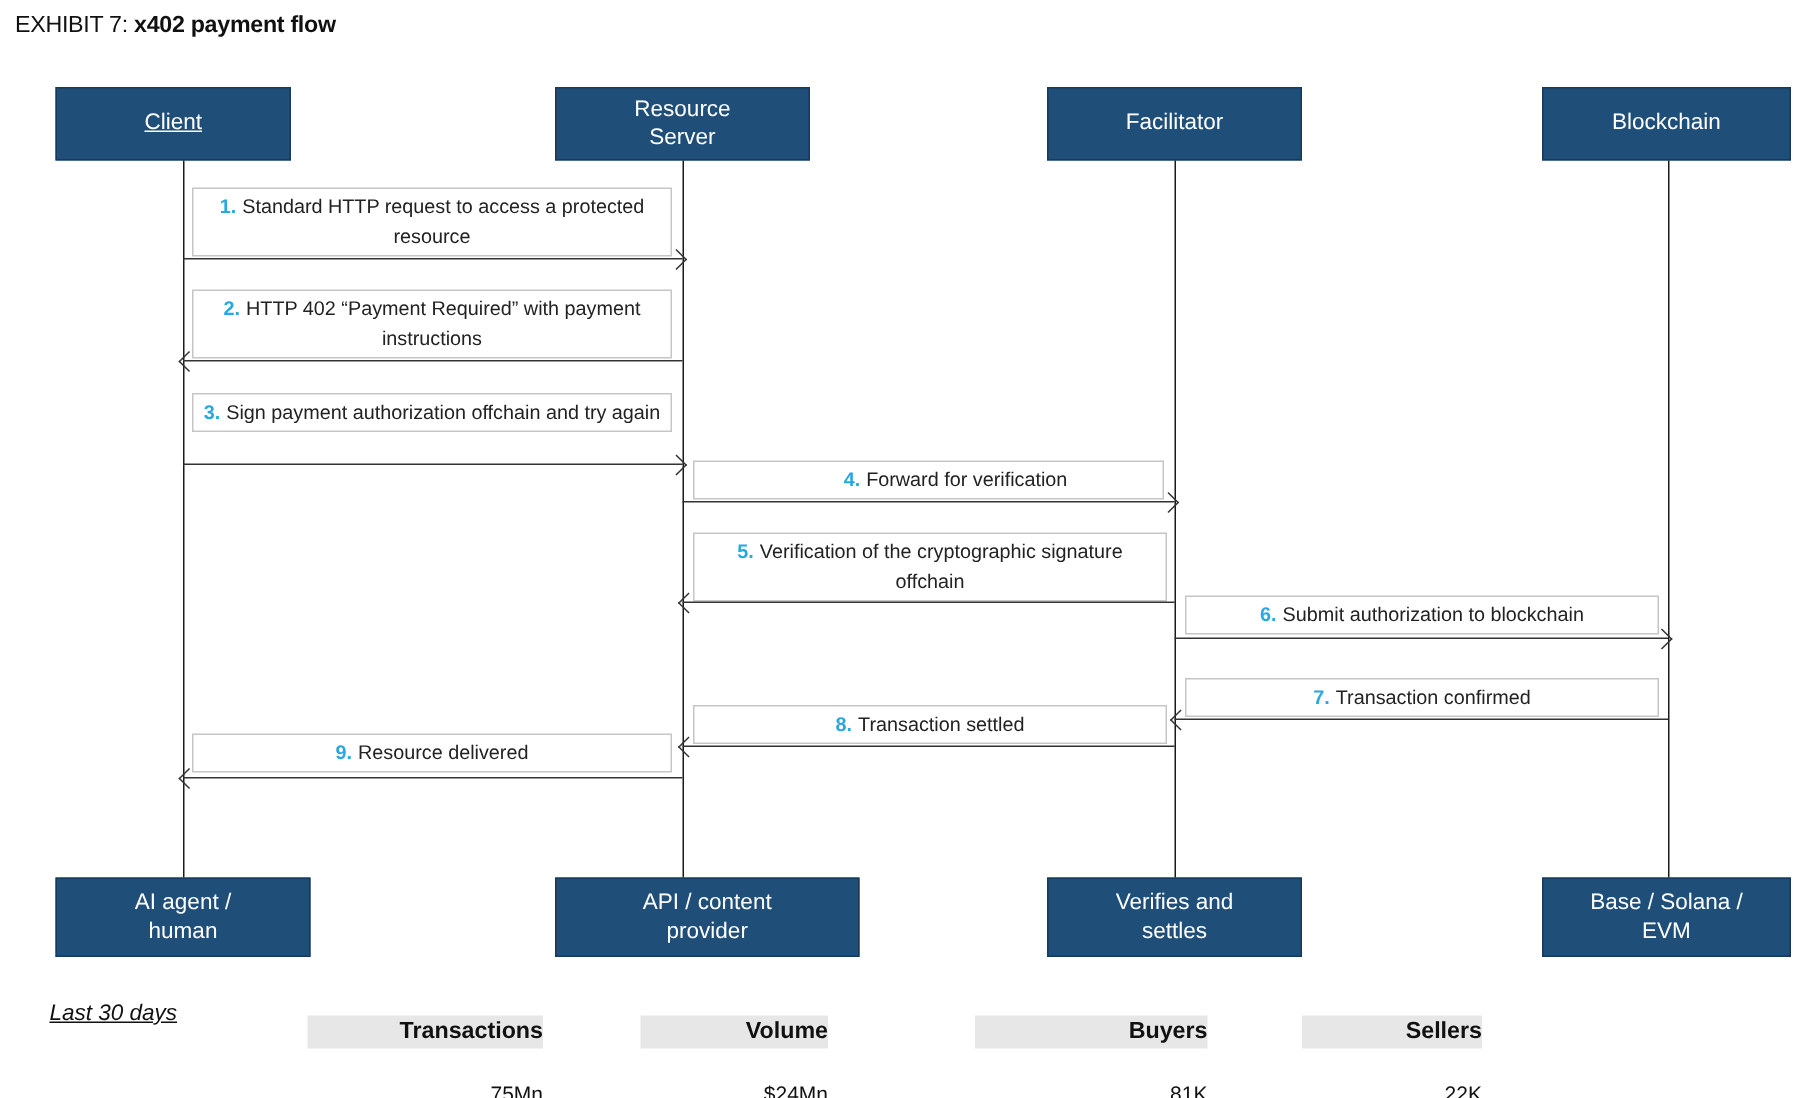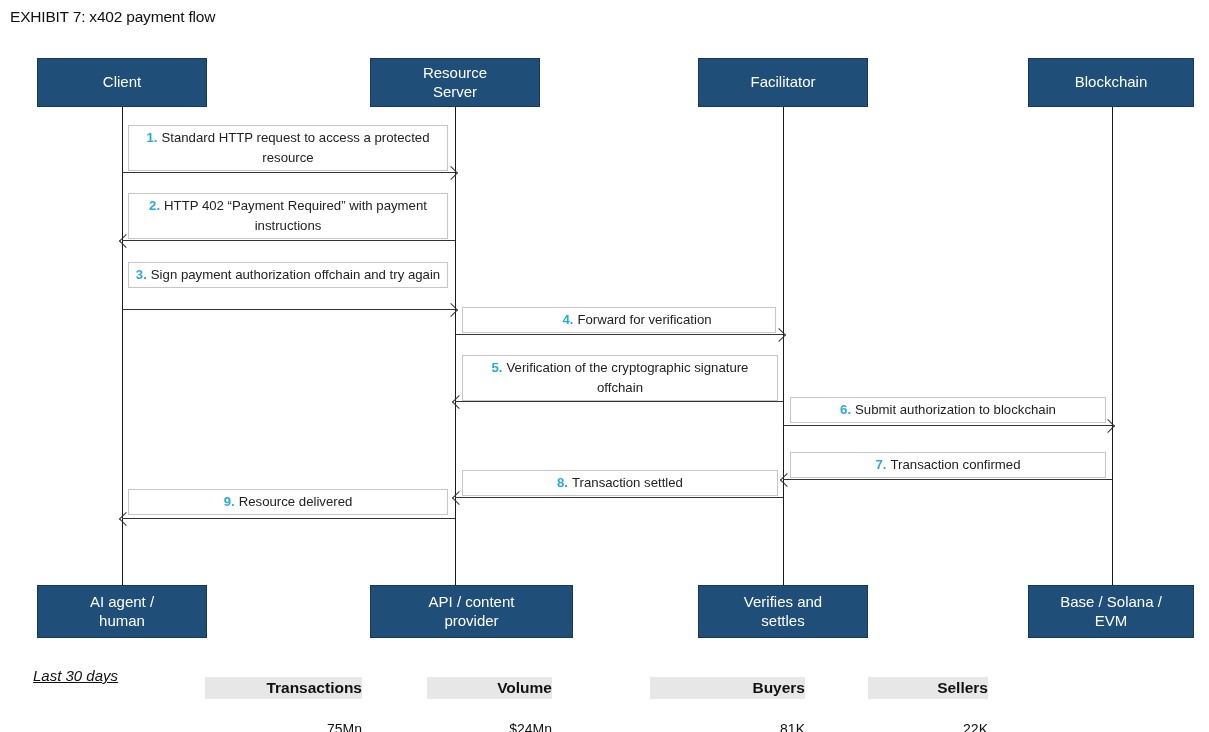--- a/index.html
+++ b/index.html
@@ -12,21 +12,21 @@
     --text:#1F1F1F;
   }
   *{box-sizing:border-box;margin:0;padding:0;}
   html,body{background:#ffffff;}
   body{font-family:"Liberation Sans",sans-serif;color:var(--text);}
   .canvas{position:relative;width:1209px;height:732px;background:#fff;overflow:hidden;}
 
   
   .title{position:absolute;left:10px;top:8px;font-size:15.5px;letter-spacing:-0.2px;color:#111;}
   .title .t-prefix{font-weight:normal;}
-  .title .t-main{font-weight:normal;}
+  .title .t-main{font-weight:bold;}
 
   
   .actor{position:absolute;height:49px;background:var(--actor-bg);color:var(--actor-text);
          display:flex;align-items:center;justify-content:center;text-align:center;
          font-size:15px;line-height:1.25;white-space:pre-line;border:1px solid #16395c;}
   .actor.bottom{height:53px;}
 
   
   .lifeline{position:absolute;width:0;border-left:1.4px solid #1a1a1a;}
 
@@ -51,21 +51,21 @@
 </style>
 </head>
 <body>
 
 <div class="canvas">
 
   <div class="title">
     <span class="t-prefix">EXHIBIT 7: </span><span class="t-main">x402 payment flow</span>
   </div>
 
-  <div class="actor" style="left:37px;top:58px;width:170px;">Client</div>
+  <div class="actor" style="left:37px;top:58px;width:157px;text-decoration:underline;">Client</div>
   <div class="actor" style="left:370px;top:58px;width:170px;">Resource
 Server</div>
   <div class="actor" style="left:698px;top:58px;width:170px;">Facilitator</div>
   <div class="actor" style="left:1028px;top:58px;width:166px;">Blockchain</div>
 
   <div class="lifeline" style="left:122px;top:107px;height:478px;"></div>
   <div class="lifeline" style="left:455px;top:107px;height:478px;"></div>
   <div class="lifeline" style="left:783px;top:107px;height:478px;"></div>
   <div class="lifeline" style="left:1112px;top:107px;height:478px;"></div>
 

